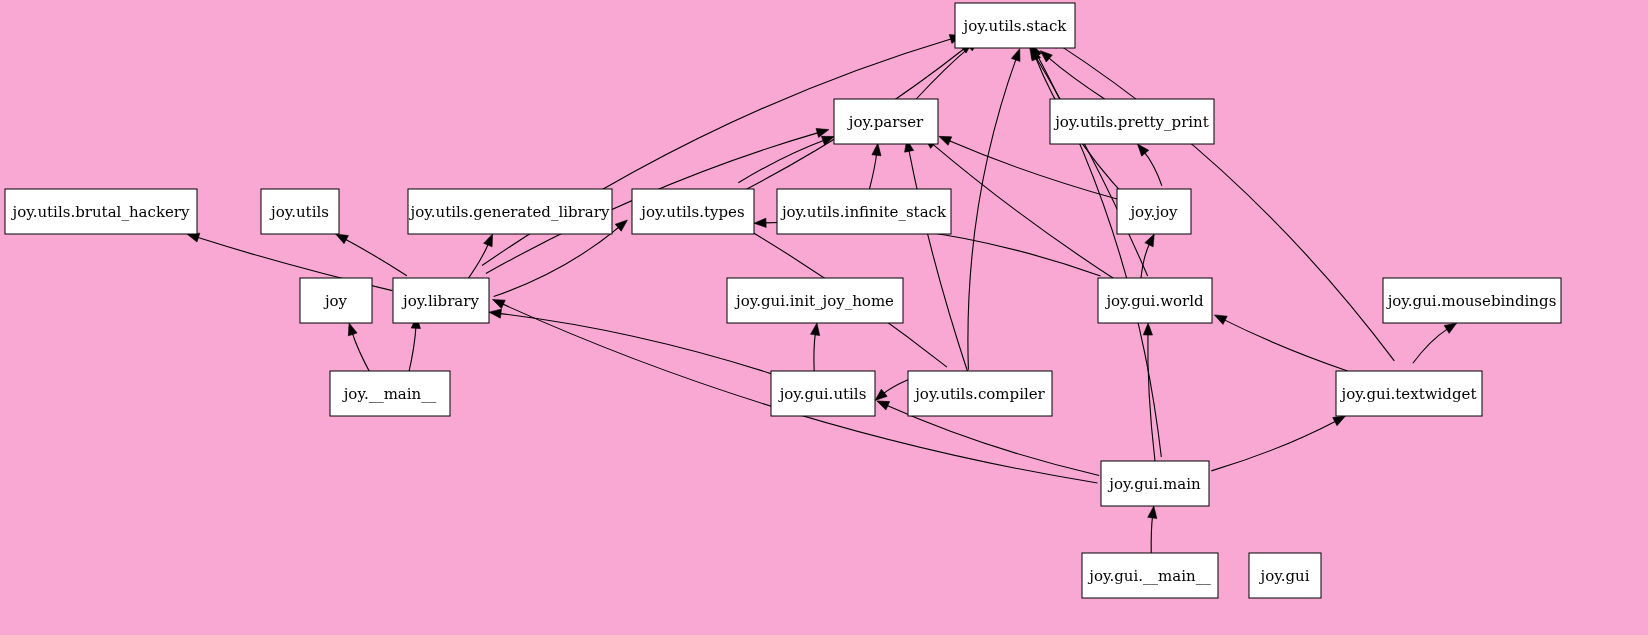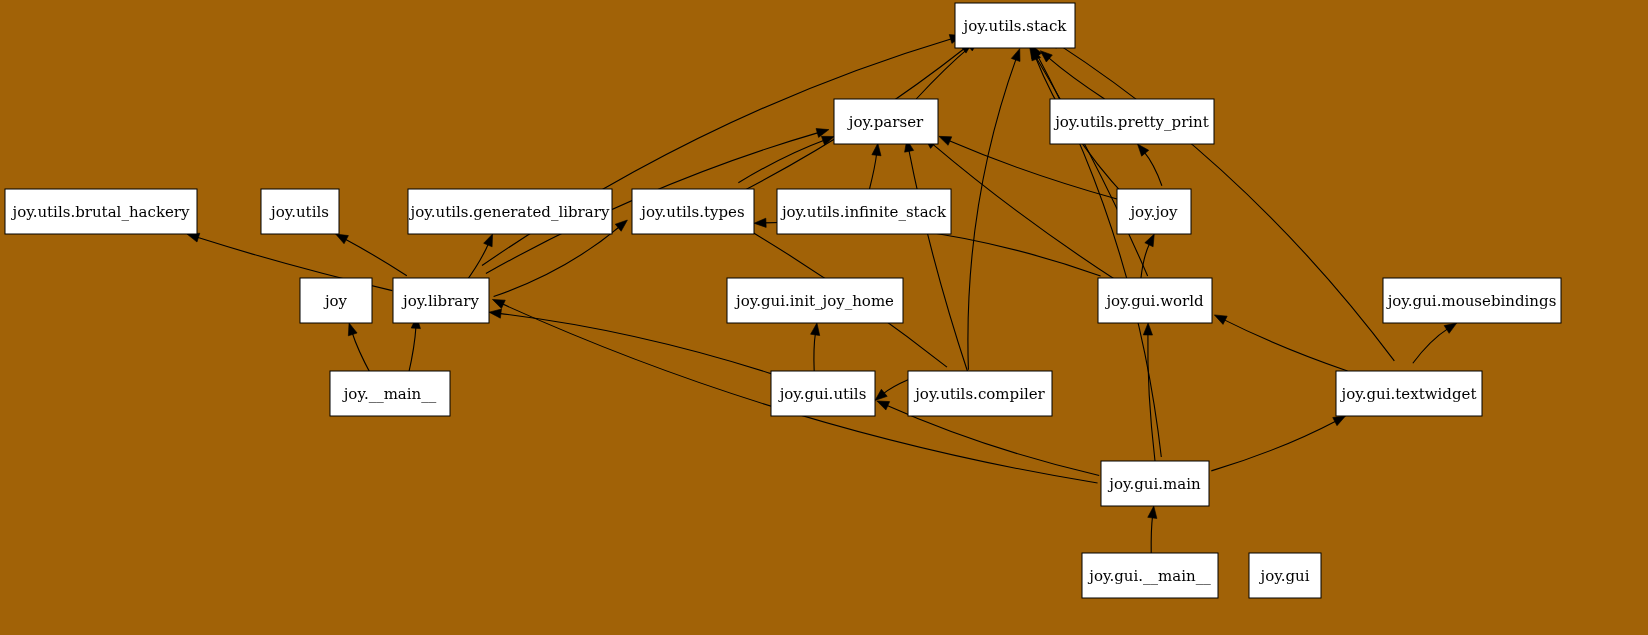--- a/index.html
+++ b/index.html
@@ -10,21 +10,21 @@
   body {
     width: 1648px;
     height: 635px;
     overflow: hidden;
     font-family: "DejaVu Serif", "Liberation Serif", serif;
   }
   #graph-root {
     position: relative;
     width: 1648px;
     height: 635px;
-    background: #a16207;
+    background: #f9a8d4;
   }
   svg#graph-svg {
     position: absolute;
     top: 0; left: 0;
     width: 1648px;
     height: 635px;
     display: block;
   }
   .node-box {
     fill: #ffffff;

